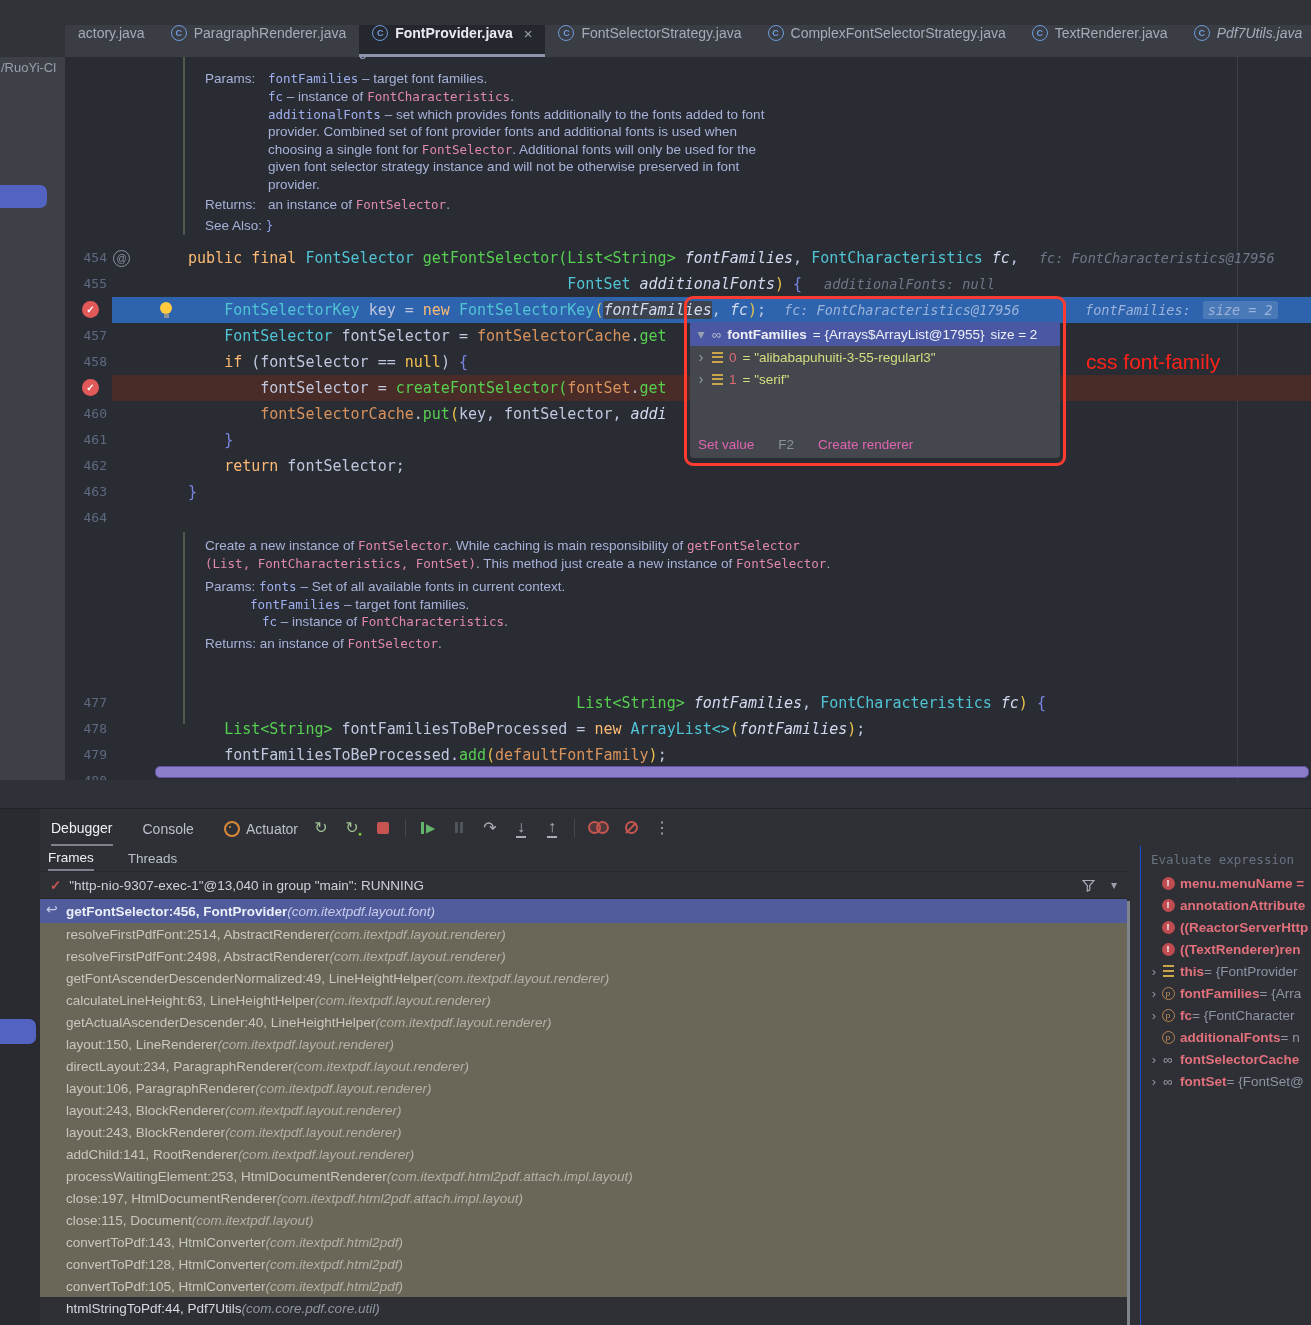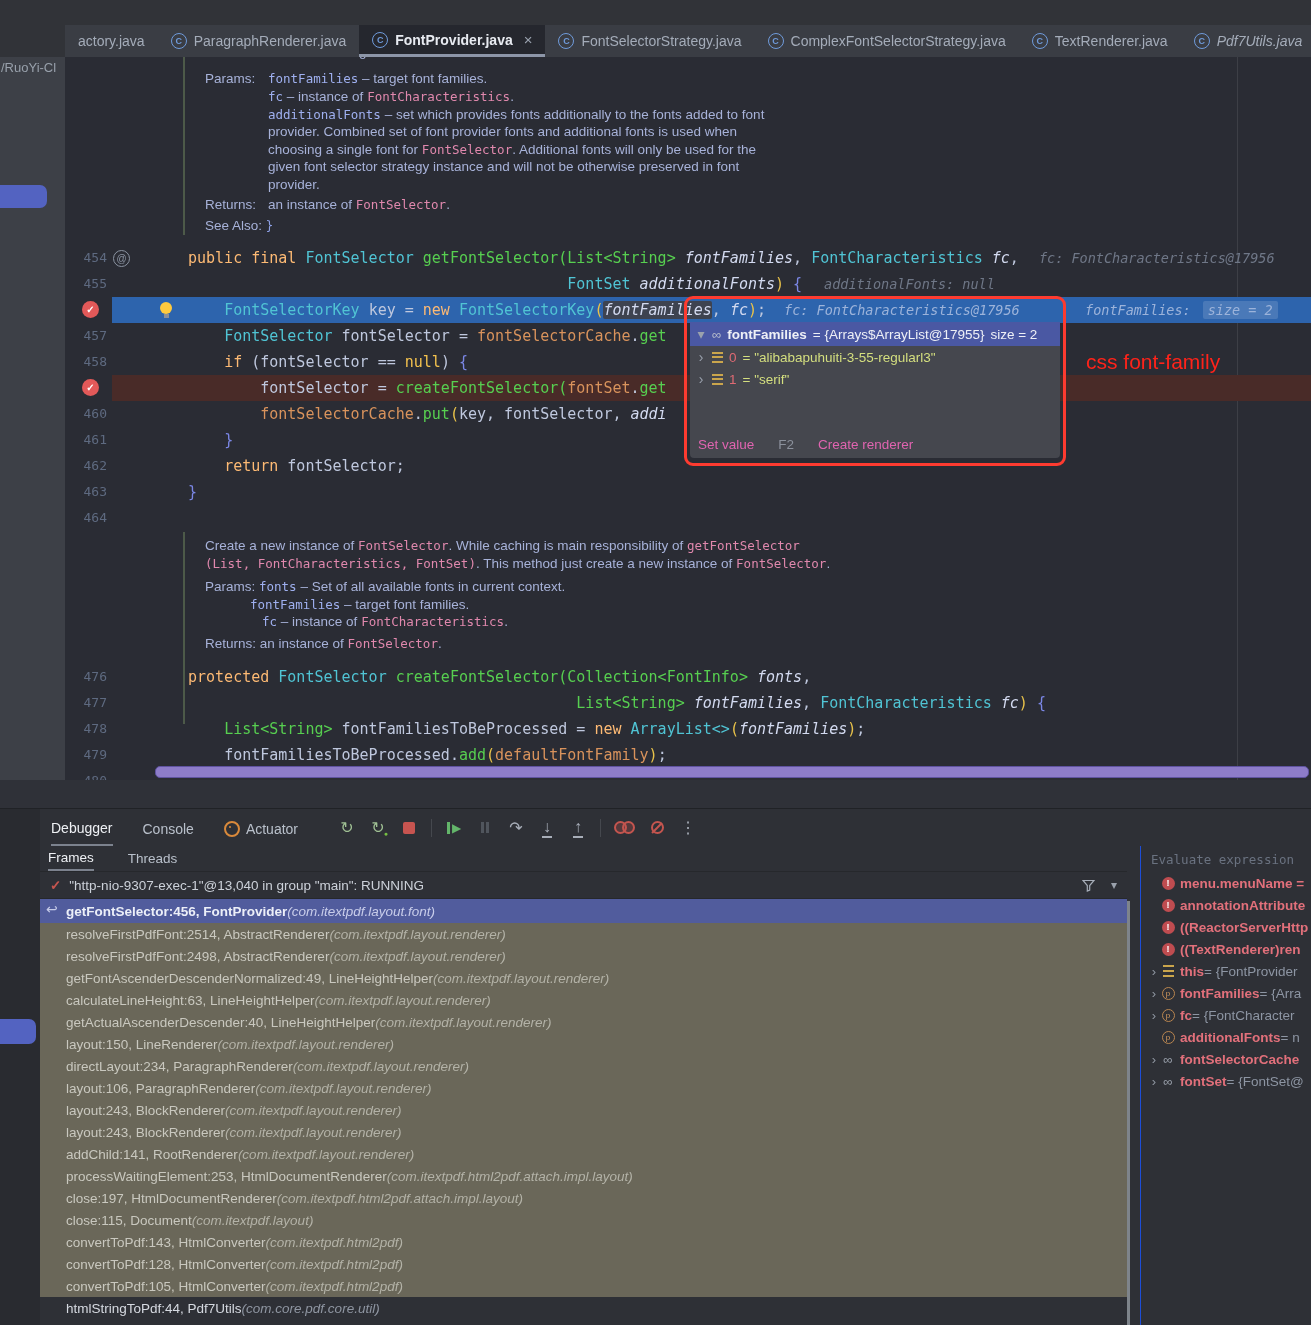--- a/index.html
+++ b/index.html
@@ -3,21 +3,21 @@
 <meta charset="utf-8">
 <style>
   html,body{margin:0;padding:0;background:#1e1f22}
   #screen{position:relative;width:1311px;height:1325px;overflow:hidden;background:#2f3136;
           font-family:"Liberation Sans",sans-serif;-webkit-font-smoothing:antialiased}
   
   #titlebar{position:absolute;left:0;top:0;width:1311px;height:25px;background:#313338}
   #corner{position:absolute;left:0;top:0;width:65px;height:57px;background:#313338}
   #tabbar{position:absolute;left:65px;top:25px;width:1246px;height:32px;background:#3a3d44;
           display:flex;align-items:stretch;overflow:hidden;white-space:nowrap}
-  .tab{display:flex;align-items:center;gap:7px;padding:0 13px;font-size:14px;color:#a4acb9;flex:0 0 auto;position:relative}
+  .tab{display:flex;align-items:flex-start;gap:7px;padding:0 13px;font-size:14px;color:#a4acb9;flex:0 0 auto;position:relative}
   .tab.active{background:#25272e;color:#e8ebf1;font-weight:700;border-bottom:3px solid #8d96a8}
   .tab.it .tlabel{font-style:italic}
   .cicon{width:14px;height:14px;border:1.5px solid #6f9bdb;border-radius:50%;color:#6f9bdb;
          font-size:9px;font-weight:700;display:inline-flex;align-items:center;justify-content:center;flex:0 0 auto}
   .tclose{color:#9aa2af;font-size:15px;margin-left:4px;font-weight:400}
   
   #leftstrip{position:absolute;left:0;top:57px;width:65px;height:723px;background:#3d4047;overflow:hidden}
   #striplabel{position:absolute;left:1px;top:3px;font-size:13px;color:#98a0ab;white-space:nowrap}
   .pill{position:absolute;left:0;background:#5363c1;border-radius:0 7px 7px 0}
   
@@ -69,21 +69,21 @@
   #popup .foot{position:absolute;left:0;bottom:6px;display:flex;gap:24px;padding:0 8px;font-size:13.5px}
   .plink{color:#e064b0}
   .pkey{color:#8b919c}
   .inficon{color:#b9bfcc;font-size:13px}
   #redrect{position:absolute;left:684px;top:296px;width:376px;height:164px;border:3.5px solid #fe3b30;
            border-radius:9px;z-index:50;pointer-events:none}
   #redtext{position:absolute;left:1086px;top:350px;font-size:21px;color:#fe231a;z-index:55}
   
   #debug{position:absolute;left:0;top:808px;width:1311px;height:517px;background:#2e3036;border-top:1px solid #202226}
   #dbgstripe{position:absolute;left:0;top:0;width:40px;height:517px;background:#292b30}
-  #dbghead{position:absolute;left:40px;top:0;width:1100px;height:37px;display:flex;align-items:center;padding-left:11px;gap:26px}
+  #dbghead{position:absolute;left:40px;top:0;width:1100px;height:37px;display:flex;align-items:center;padding-left:11px;}
   .dtab{font-size:14px;color:#b9c0cb;display:flex;align-items:center;gap:6px;height:100%;box-sizing:border-box;padding-top:2px}
   .dtab.active{color:#eef0f4;border-bottom:2px solid #7c828e}
   .actico{width:12px;height:12px;border:2px solid #d9893b;border-radius:50%;position:relative}
   .actico i{position:absolute;left:3px;top:3px;width:2px;height:2px;background:#d9893b;border-radius:50%}
   #dtoolbar{display:flex;align-items:center;gap:13px;margin-left:14px}
   .ic{display:inline-flex;align-items:center;justify-content:center;min-width:18px;height:20px;position:relative}
   .g{color:#a8aeb9;font-size:16px;line-height:1}
   .green{color:#9fbf93}
   .stopblk{width:12px;height:12px;background:#c75450;border-radius:2px}
   .resbar{width:3px;height:12px;background:#63b56a;margin-right:2px}
@@ -246,24 +246,20 @@
         <div class="codeseg"><span class="s-plain">    </span><span class="s-kw">return </span><span class="s-plain">fontSelector;</span></div>
       </div>
       <div class="cl" style="top: 422px;">
         <div class="num">463</div>
         <div class="codeseg"><span class="s-brace">}</span></div>
       </div>
       <div class="cl" style="top: 448px;">
         <div class="num">464</div>
         <div class="codeseg"></div>
       </div>
-      <div class="cl" style="top: 607px;">
-        <div class="num">476</div>
-        <div class="codeseg"><span class="s-kw">protected </span><span class="s-type">FontSelector </span><span class="s-meth">createFontSelector(</span><span class="s-meth">Collection&lt;FontInfo&gt; </span><span class="s-param">fonts</span><span class="s-plain">,</span></div>
-      </div>
       <div class="cl" style="top: 633px;">
         <div class="num">477</div>
         <div class="codeseg"><span class="s-plain">                                           </span><span class="s-meth">List&lt;String&gt; </span><span class="s-param">fontFamilies</span><span class="s-plain">, </span><span class="s-type">FontCharacteristics </span><span class="s-param">fc</span><span class="s-yellow">) </span><span class="s-brace">{</span></div>
       </div>
       <div class="cl" style="top: 659px;">
         <div class="num">478</div>
         <div class="codeseg"><span class="s-plain">    </span><span class="s-meth">List&lt;String&gt; </span><span class="s-plain">fontFamiliesToBeProcessed </span><span class="s-plain">= </span><span class="s-kw">new </span><span class="s-type">ArrayList&lt;&gt;</span><span class="s-yellow">(</span><span class="s-param">fontFamilies</span><span class="s-yellow">)</span><span class="s-plain">;</span></div>
       </div>
       <div class="cl" style="top: 685px;">
         <div class="num">479</div>

